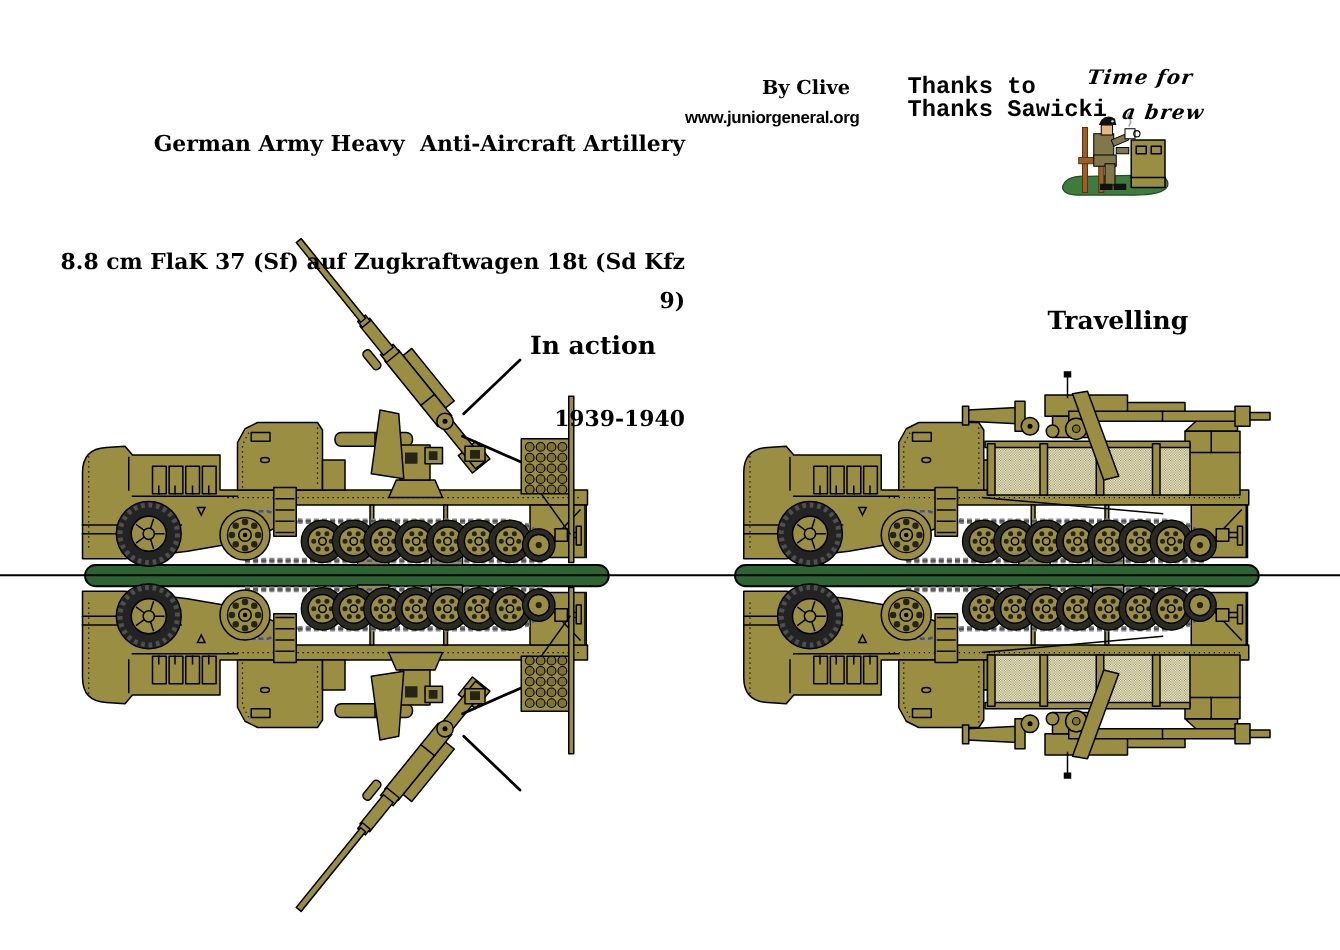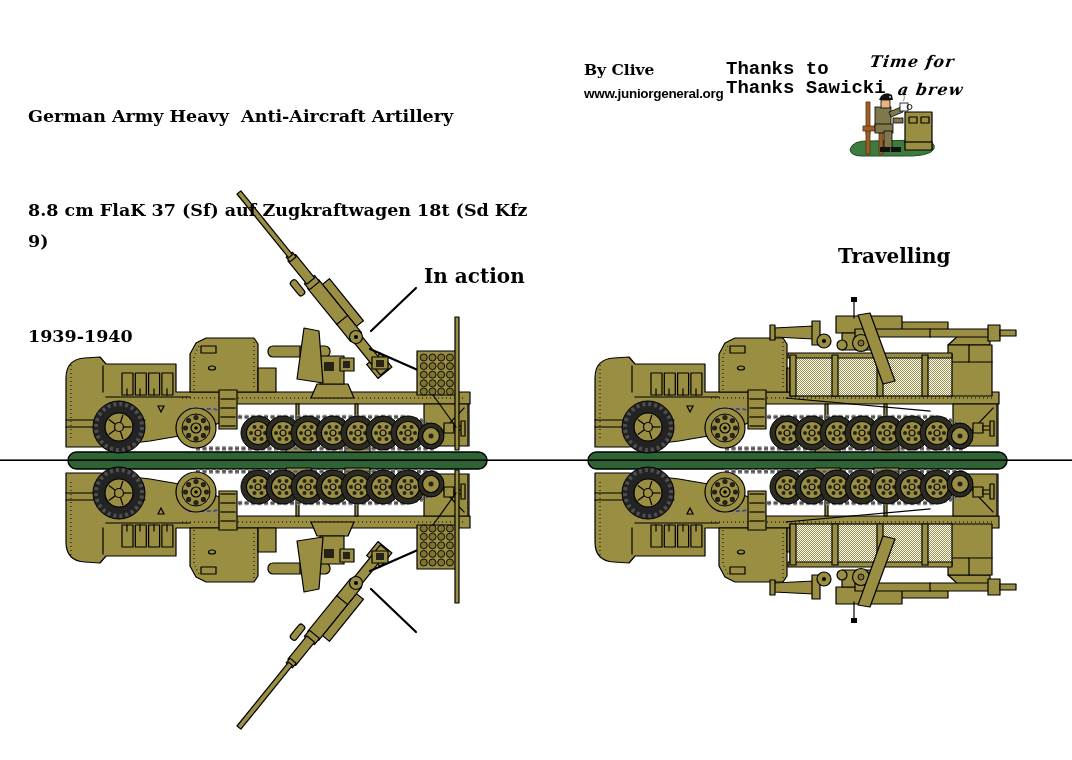--- a/index.html
+++ b/index.html
@@ -4,25 +4,25 @@
 <style>
   html,body { margin:0; padding:0; background:#ffffff; }
   .sheet {
     position:relative; width:1072px; height:760px;
     background:var(--background,#fff); overflow:hidden;
     font-family:"DejaVu Serif","Liberation Serif",serif;
     color:var(--ink,#000);
   }
   .abs { position:absolute; }
   .title-block {
-    left:28px; top:38px; width:520px; text-align:left;
+    left:28px; top:38px; width:520px; text-align:right;
     font-weight:bold; font-size:17.5px; line-height:31.4px;
     white-space:pre-wrap;
   }
-  .by-block { left:548px; top:60px; width:132px; text-align:left;margin-left:36px; }
+  .by-block { left:548px; top:60px; width:132px; text-align:right; }
   .by-line { font-weight:bold; font-size:15.5px; }
   .site-line {
     font-family:Liberation Sans, sans-serif;
     font-weight:bold; font-size:13.5px; letter-spacing:-0.3px; margin-top:7px;
   }
   .thanks-block { left:726px; top:60px; font-weight:bold; font-size:19px; line-height:18.5px;font-family:Liberation Mono, monospace; }
   .brew-line {
     font-style:italic; font-weight:bold; font-size:16px;
     transform:skewX(-8deg); letter-spacing:1px;
   }

